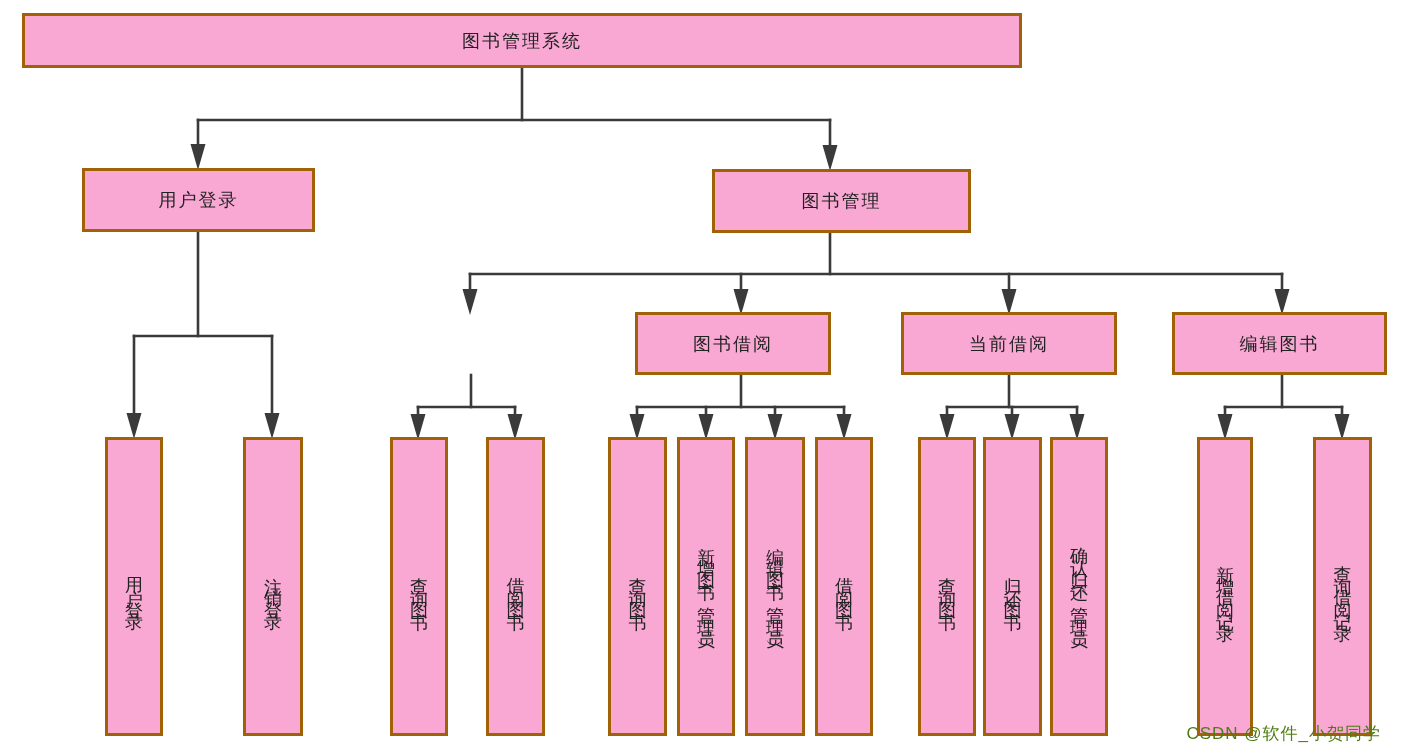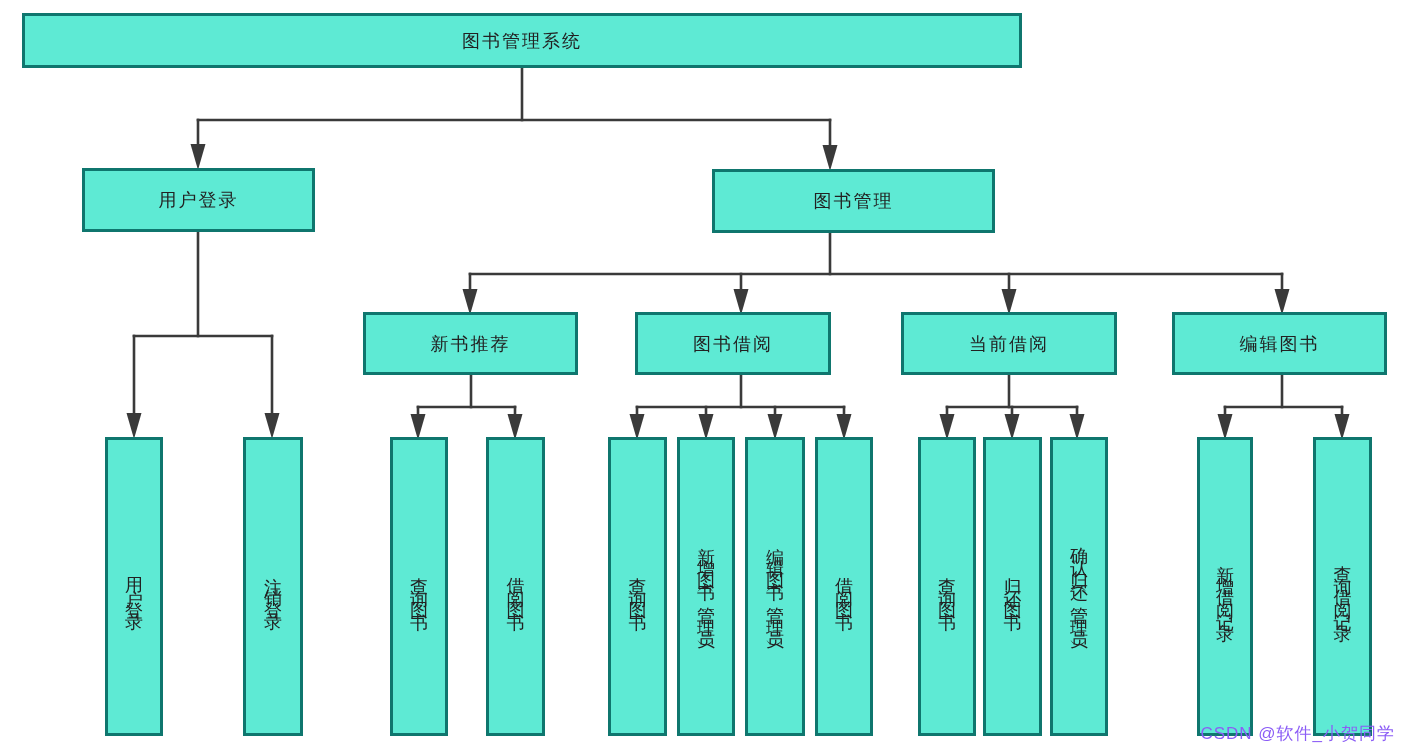--- a/index.html
+++ b/index.html
@@ -29,44 +29,44 @@
     stroke-width: 2.6;
     stroke-linecap: square;
   }
   .connectors polygon {
     fill: #3a3a3a;
     stroke: none;
   }
   .box {
     position: absolute;
     box-sizing: border-box;
-    border: 3px solid #0f766e;
-    background: #5eead4;
+    border: 3px solid #a16207;
+    background: #f9a8d4;
     display: flex;
     align-items: center;
     justify-content: center;
     font-size: 18px;
     letter-spacing: 2px;
     z-index: 1;
     white-space: nowrap;
   }
   .vbox {
     writing-mode: vertical-rl;
     text-orientation: mixed;
     letter-spacing: 12px;
     font-size: 18px;
     white-space: normal;
   }
   .watermark {
     position: absolute;
-    right: 10px;
+    right: 24px;
     bottom: 2px;
     font-size: 17px;
     letter-spacing: 1px;
-    color: #8b5cf6;
+    color: #4d7c0f;
     z-index: 5;
     margin-left: 7px;
   }
 </style>
 </head>
 <body>
 
 <div class="stage">
 
   <svg class="connectors" viewBox="0 0 1405 747" xmlns="http://www.w3.org/2000/svg">
@@ -141,23 +141,22 @@
       <line x1="1225" y1="407" x2="1225" y2="416"></line>
       <polygon points="1225,440 1217.5,414 1232.5,414"></polygon>
       <line x1="1342" y1="407" x2="1342" y2="416"></line>
       <polygon points="1342,440 1334.5,414 1349.5,414"></polygon>
     </g>
   </svg>
 
   <div class="box" style="left:22px; top:13px; width:1000px; height:55px;">图书管理系统</div>
 
   <div class="box" style="left:82px; top:168px; width:233px; height:64px;">用户登录</div>
-  <div class="box" style="left:712px; top:169px; width:283px; height:64px;">图书管理</div>
+  <div class="box" style="left:712px; top:169px; width:259px; height:64px;">图书管理</div>
 
-  <div class="box" style="left:363px; top:312px; width:215px; height:63px;">新书推荐</div>
   <div class="box" style="left:635px; top:312px; width:196px; height:63px;">图书借阅</div>
   <div class="box" style="left:901px; top:312px; width:216px; height:63px;">当前借阅</div>
   <div class="box" style="left:1172px; top:312px; width:215px; height:63px;">编辑图书</div>
 
   <div class="box vbox" style="left:105px; top:437px; width:58px; height:299px;">用户登录</div>
   <div class="box vbox" style="left:243px; top:437px; width:60px; height:299px;">注销登录</div>
 
   <div class="box vbox" style="left:390px; top:437px; width:58px; height:299px;">查询图书</div>
   <div class="box vbox" style="left:486px; top:437px; width:59px; height:299px;">借阅图书</div>
 

